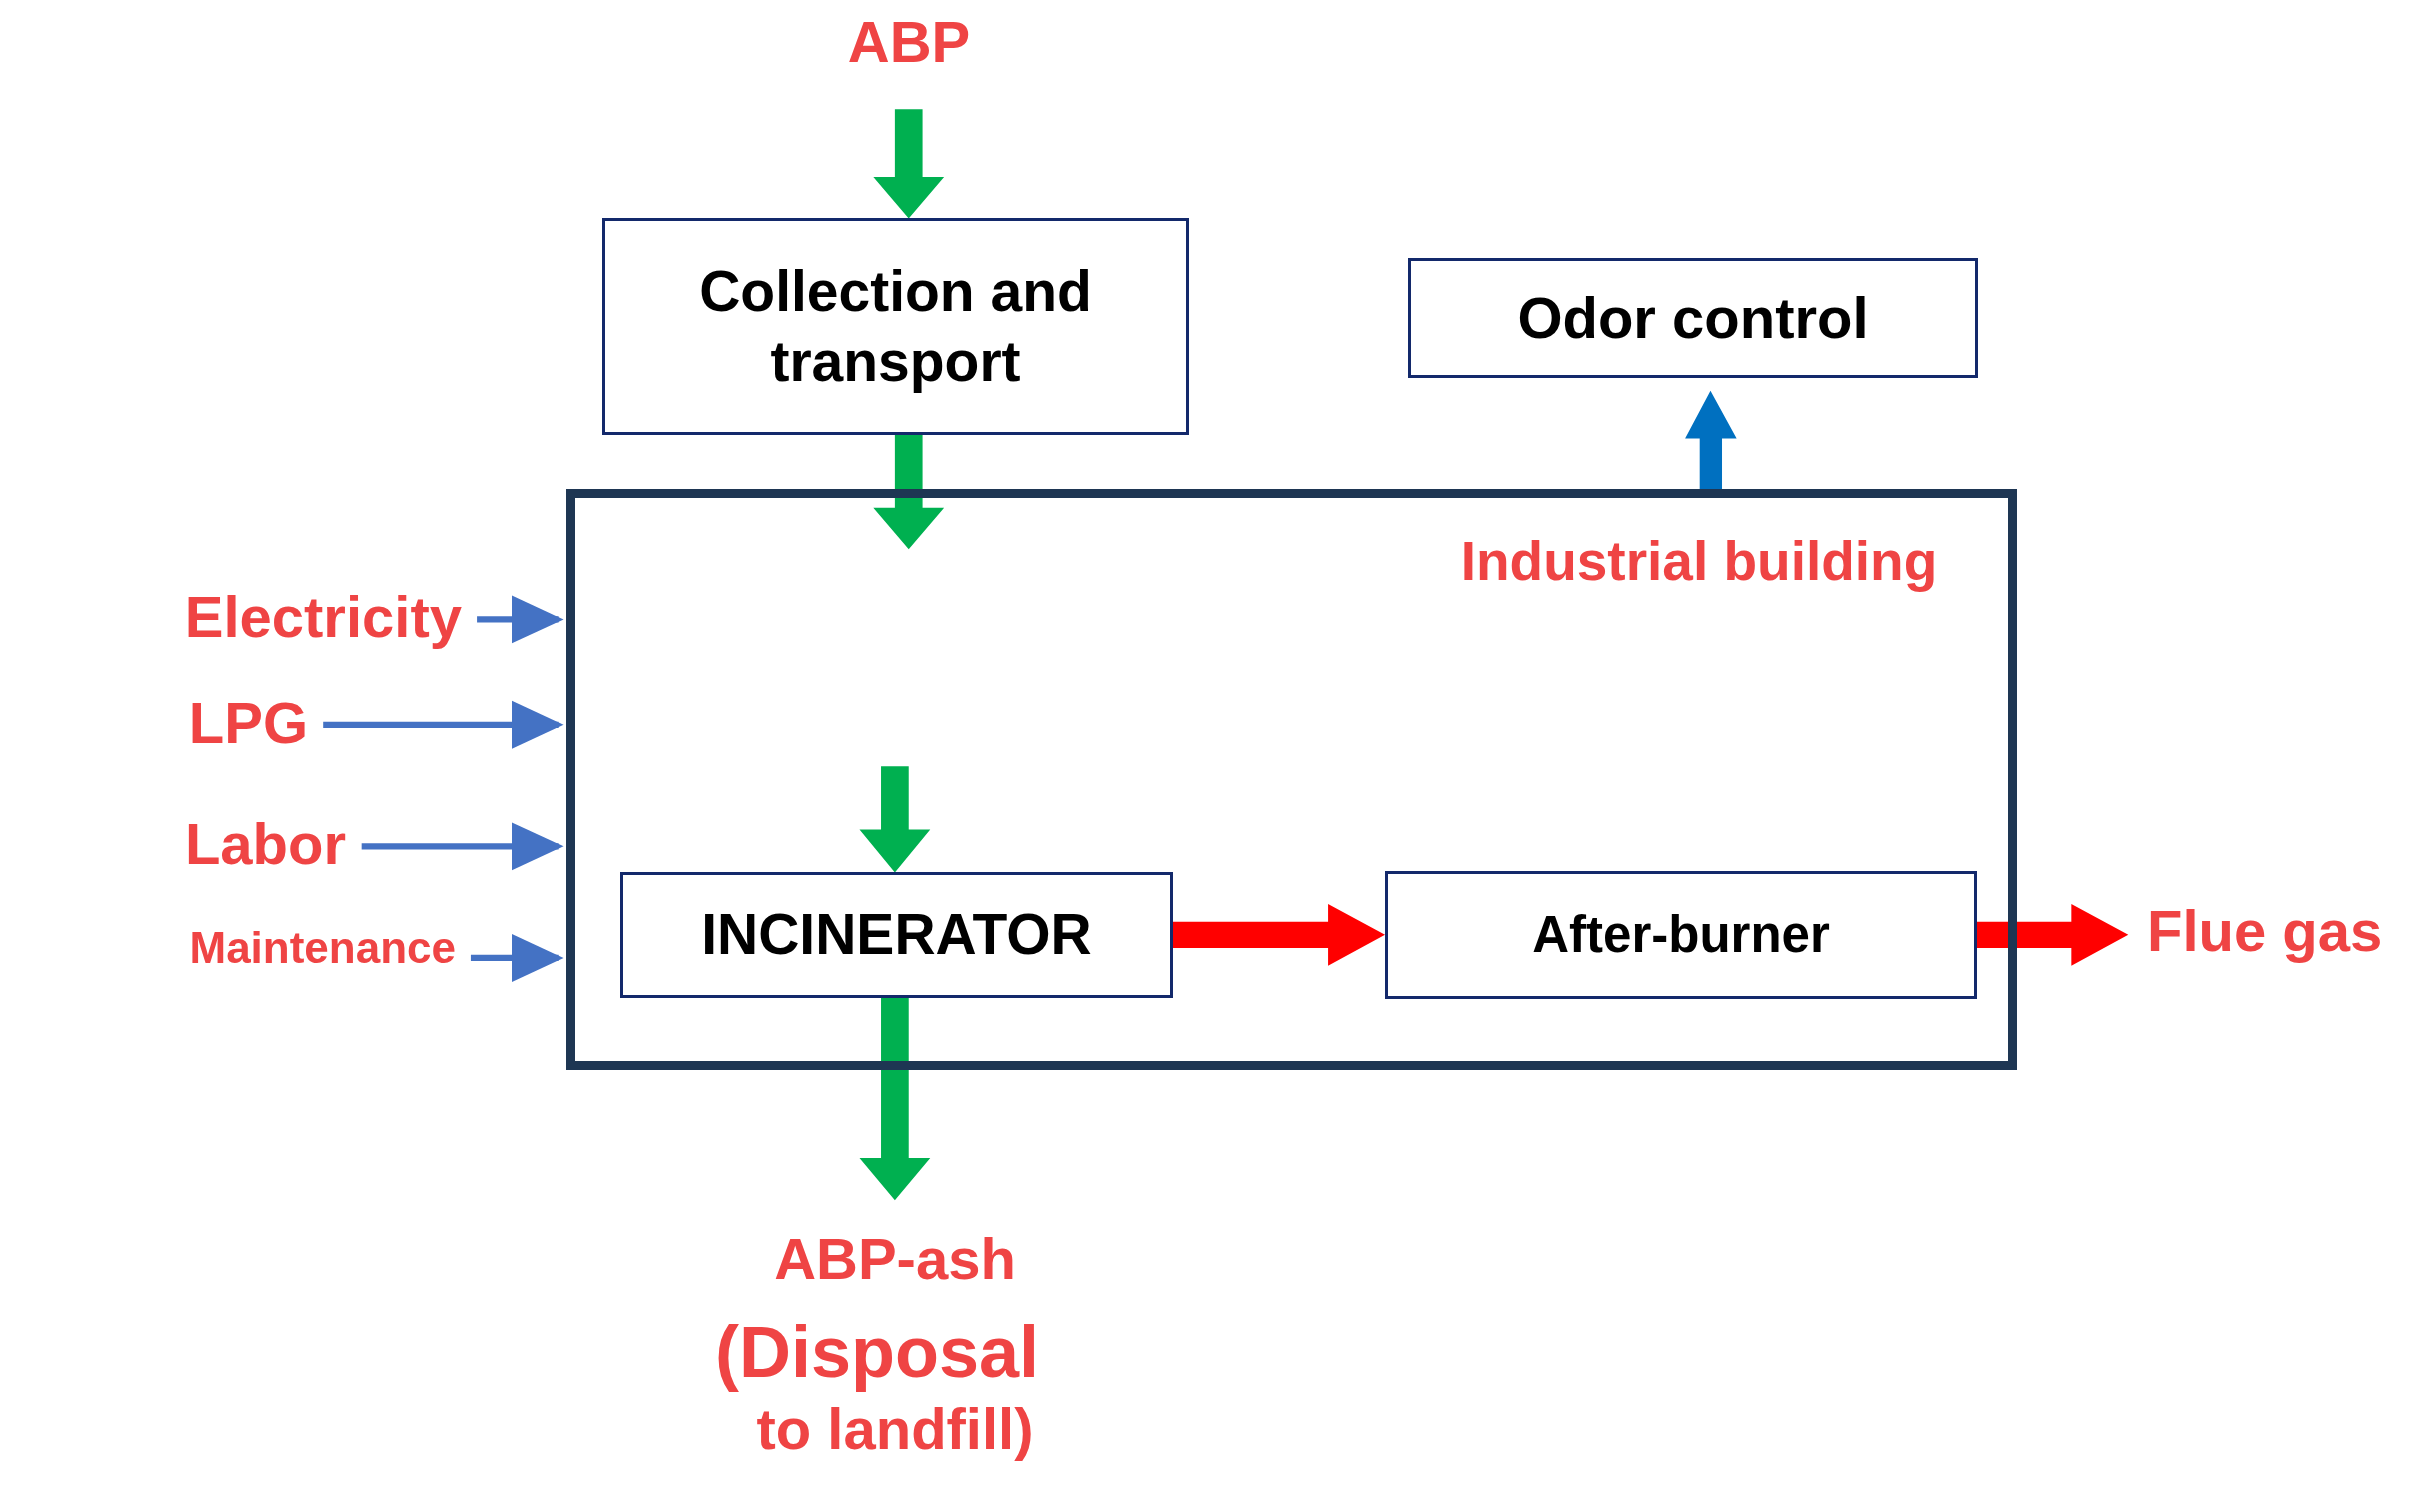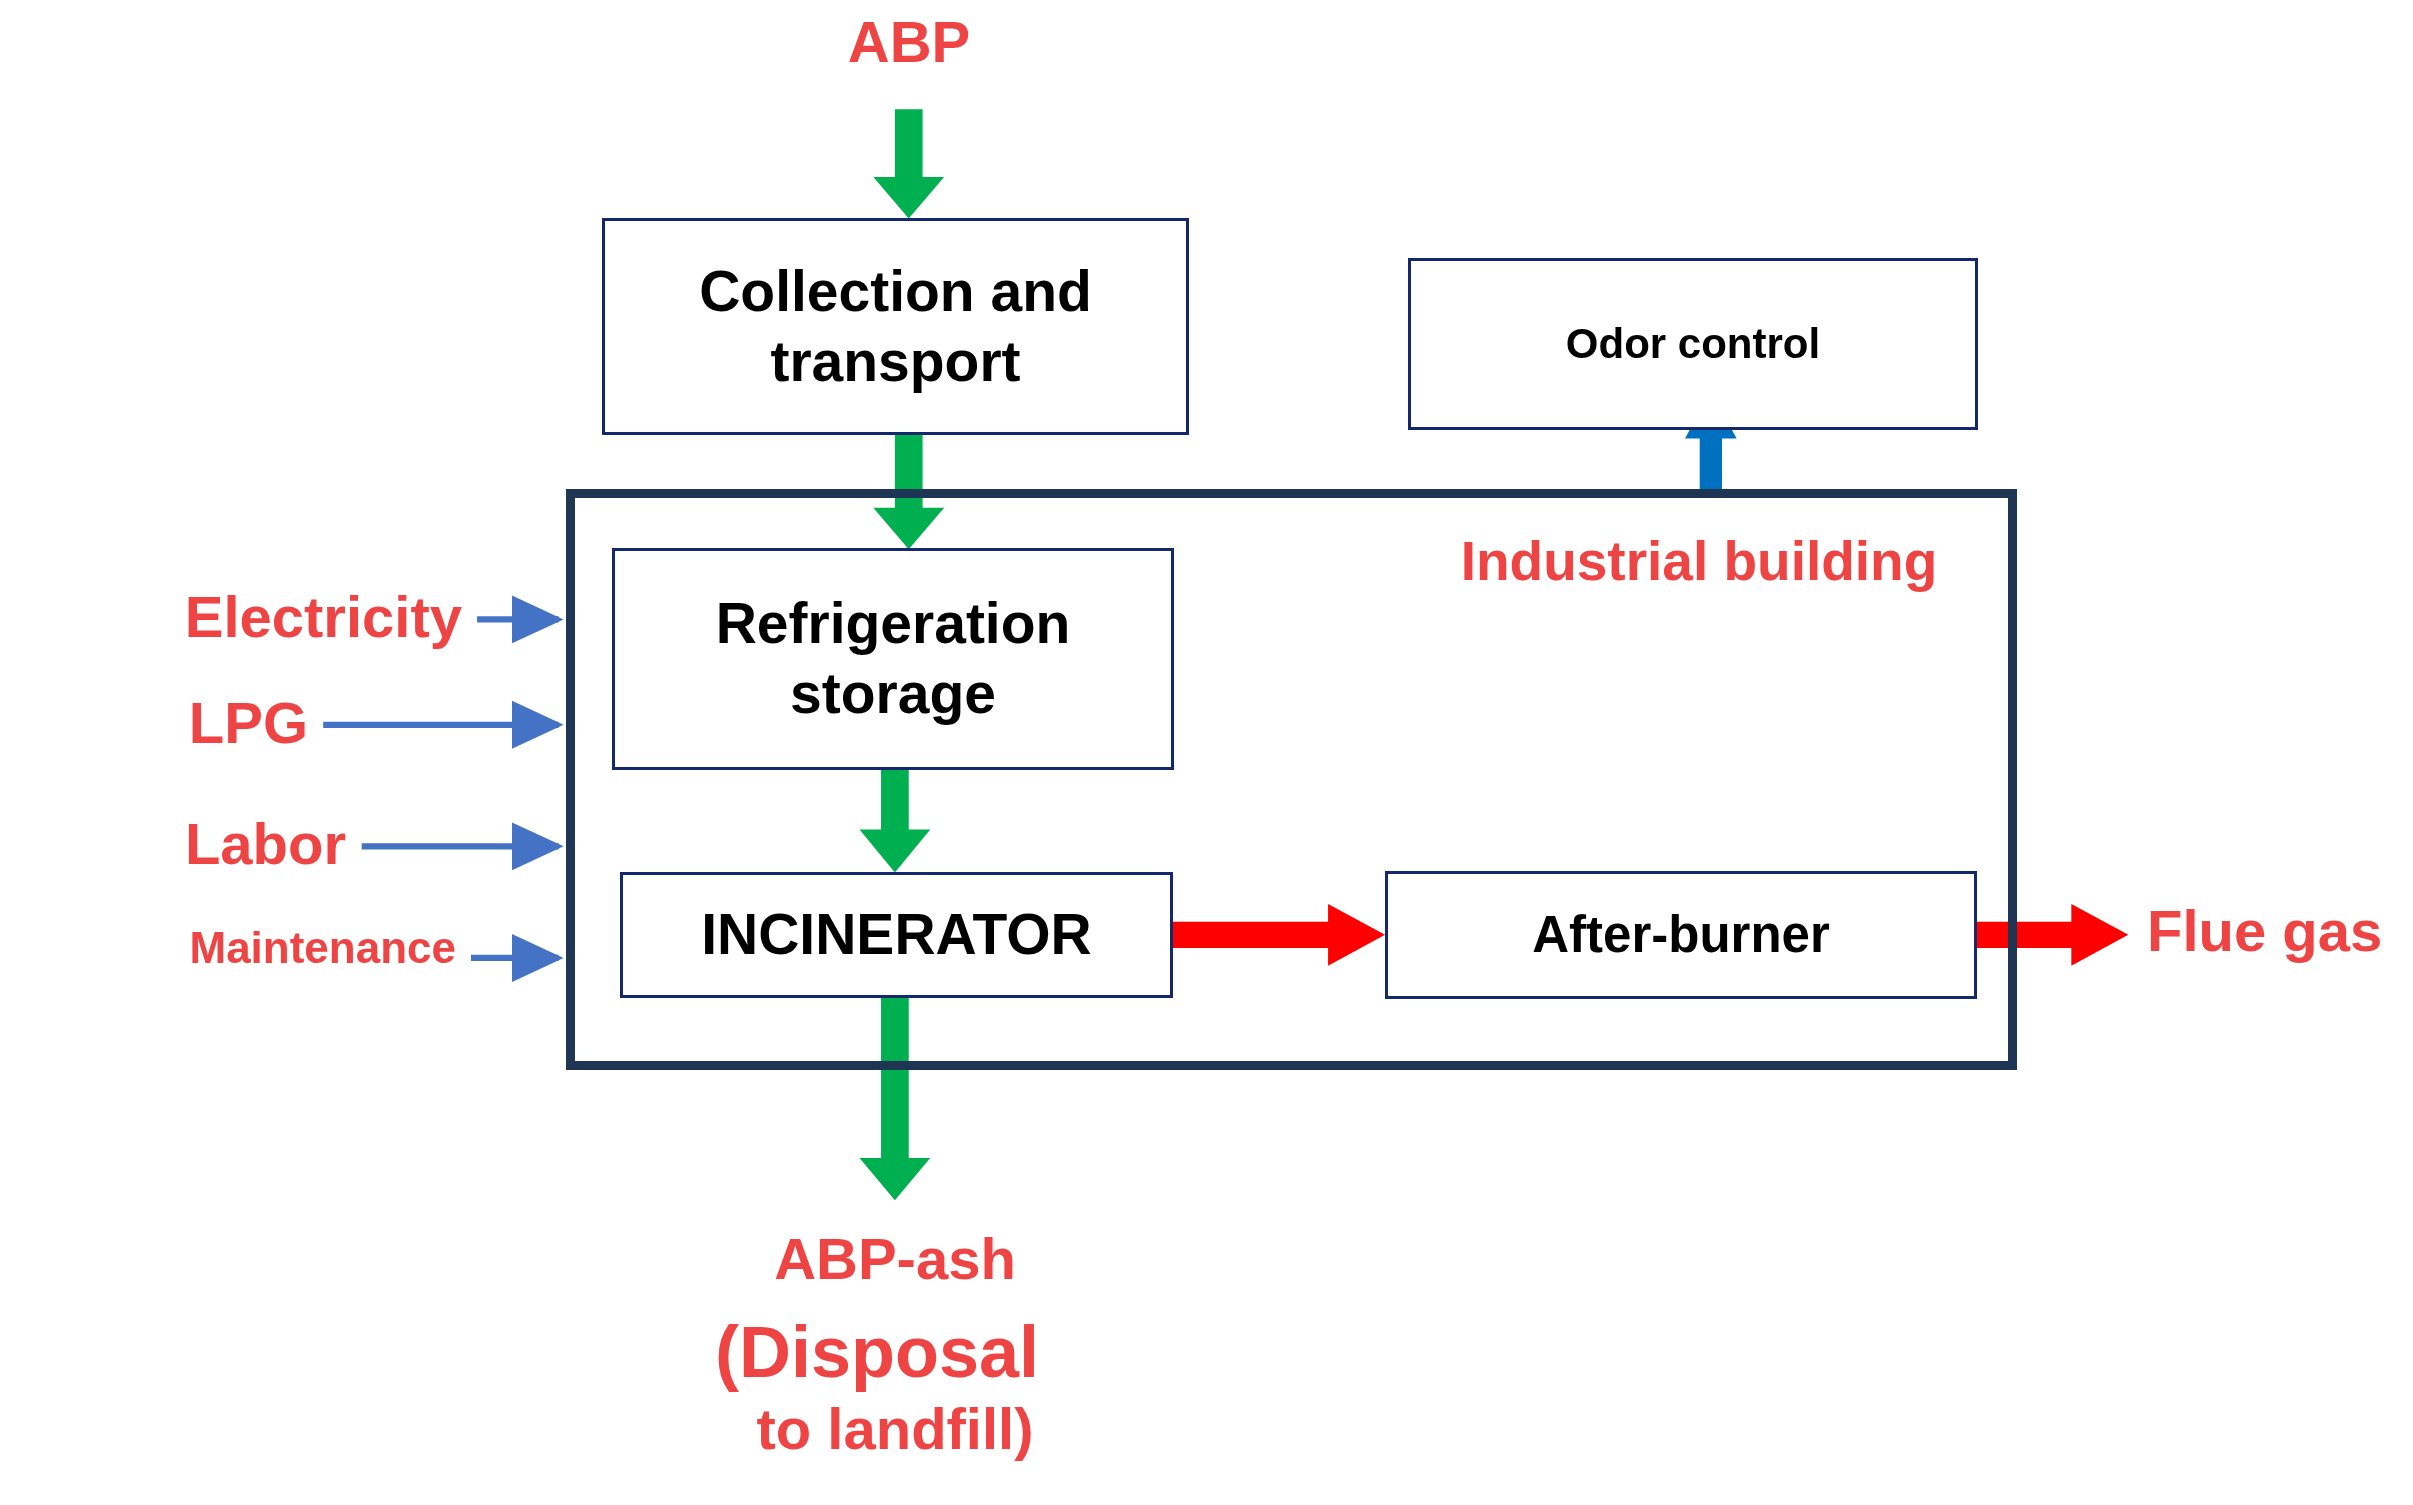--- a/index.html
+++ b/index.html
@@ -135,30 +135,24 @@
 
   <div class="lbl normal rgt" style="left:456px; top:922px; font-size:44px;">Maintenance</div>
 
   <div class="pbox" style="left:602px; top:218px; width:587px; height:217px; font-size:57px;">
     <div>
       <div>Collection and</div>
       <div>transport</div>
     </div>
   </div>
 
-  <div class="pbox" style="left:1408px; top:258px; width:570px; height:172px; font-size:42px;">
+  <div class="pbox" style="left:1408px; top:258px; width:570px; height:120px; font-size:58px;">
     <div>Odor control</div>
   </div>
 
-  <div class="pbox" style="left:612px; top:548px; width:562px; height:222px; font-size:57px;">
-    <div>
-      <div>Refrigeration</div>
-      <div>storage</div>
-    </div>
-  </div>
 
   <div class="pbox" style="left:620px; top:872px; width:553px; height:126px; font-size:57px;">
     <div>INCINERATOR</div>
   </div>
 
   <div class="pbox" style="left:1385px; top:871px; width:592px; height:128px; font-size:51px;">
     <div>After-burner</div>
   </div>
 
   <div class="lbl normal lft" style="left:2147px; top:897px; font-size:58px;">Flue gas</div>

